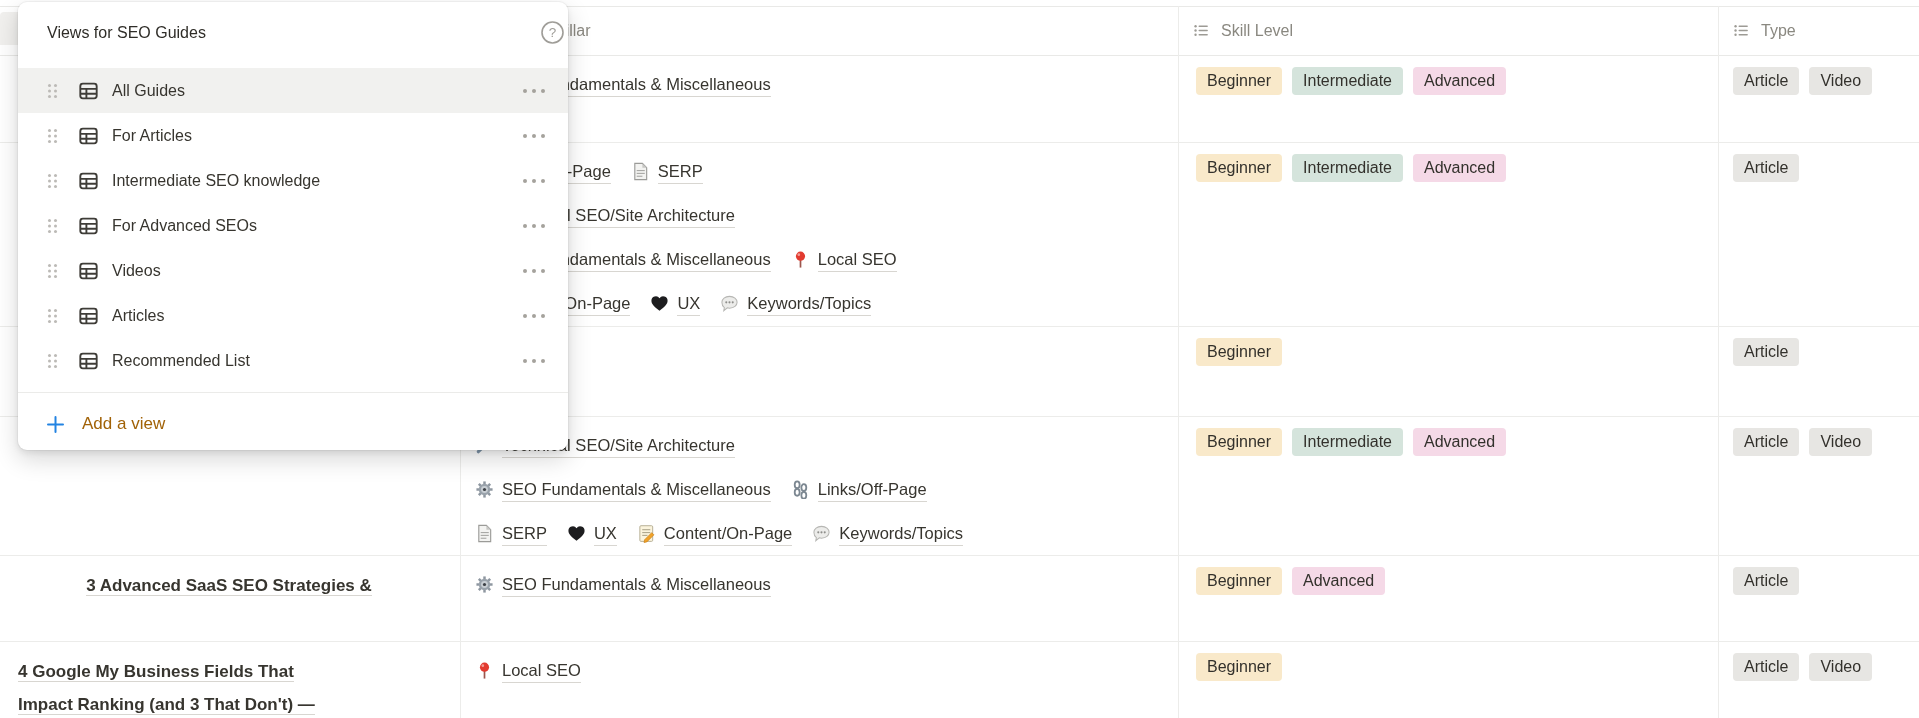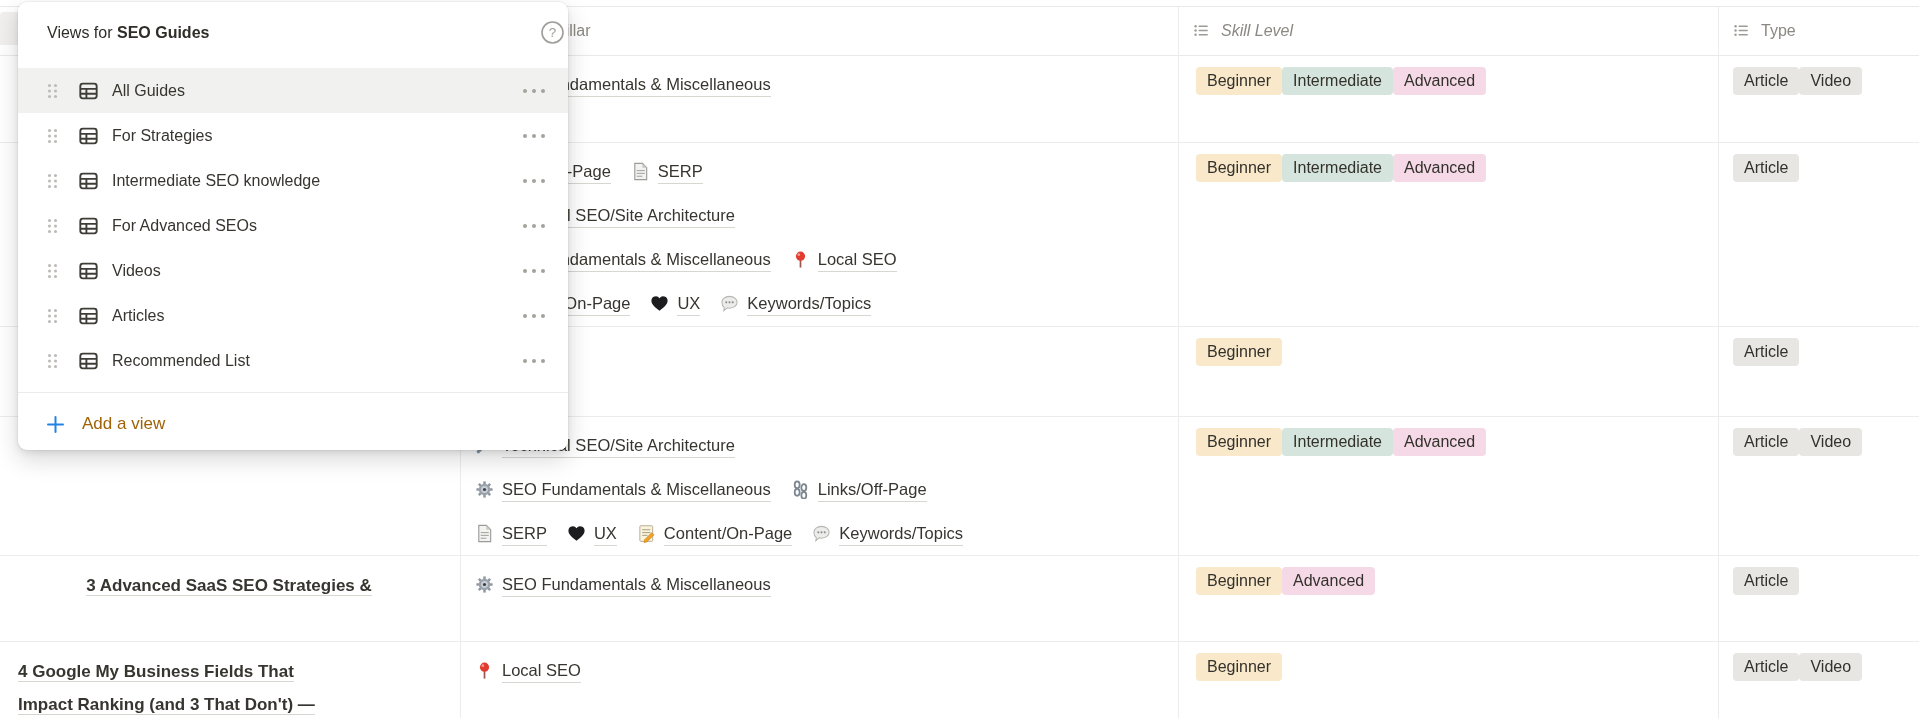--- a/index.html
+++ b/index.html
@@ -20,30 +20,30 @@
   .cell-title{left:0;width:460px;padding:13px 20px 0 18px;}
   .title-line{display:block;font-size:17px;font-weight:600;line-height:33px;color:#37352f;white-space:nowrap;}
   .title-line span{border-bottom:1.5px solid #d8d6d1;}
   .cell-pillar{left:460px;width:718px;padding:13px 16px 0 15px;}
   .p-line{display:flex;align-items:center;gap:20px;height:30px;margin-bottom:14px;white-space:nowrap;}
   .p-link{display:inline-flex;align-items:center;gap:8px;cursor:pointer;}
   .p-link .txt{font-size:16.5px;font-weight:500;color:#37352f;border-bottom:1.5px solid #d8d6d1;line-height:24px;}
   .icon-16{width:19px;height:19px;display:inline-block;flex:0 0 auto;}
   .cell-skill{left:1178px;width:540px;padding:11px 16px 0 18px;}
   .cell-type{left:1718px;width:201px;padding:11px 8px 0 15px;}
-  .chips{display:flex;flex-wrap:nowrap;}
+  .chips{display:flex;gap:10px;flex-wrap:nowrap;}
   .chip{display:inline-flex;align-items:center;height:28px;padding:0 11px;border-radius:4px;
     font-size:16px;color:#33312c;white-space:nowrap;}
   .tab-ghost{position:absolute;left:0;top:12px;width:74px;height:33px;background:#f1f0ee;border-radius:4px 4px 0 0;}
   
   #view-menu{position:absolute;left:18px;top:2px;width:550px;height:448px;background:#fff;border-radius:9px;
     box-shadow:0 0 0 1px rgba(15,15,15,.04),0 3px 6px rgba(15,15,15,.08),0 9px 24px rgba(15,15,15,.16);
     z-index:10;}
   .vm-title{position:absolute;left:29px;top:16px;font-size:16px;line-height:30px;color:#2f2d28;}
-  .vm-title b{font-weight:700;}
+  .vm-title b{font-weight:400;}
   .vm-help{position:absolute;left:522px;top:18px;width:25px;height:25px;cursor:pointer;}
   .vm-items{position:absolute;left:0;top:66px;width:100%;}
   .vm-item{position:relative;height:45px;display:flex;align-items:center;cursor:pointer;}
   .vm-item.active{background:#f1f1ef;}
   .vm-drag{position:absolute;left:28px;top:50%;transform:translateY(-50%);width:13px;height:17px;cursor:grab;}
   .vm-ticon{position:absolute;left:60px;top:50%;transform:translateY(-50%);width:21px;height:21px;}
   .vm-label{position:absolute;left:94px;font-size:16px;color:#37352f;white-space:nowrap;}
   .vm-more{position:absolute;left:498px;top:50%;transform:translateY(-50%);width:36px;height:26px;
     display:flex;align-items:center;justify-content:center;cursor:pointer;border-radius:4px;}
   .vm-divider{position:absolute;left:0;top:390px;width:100%;height:1px;background:#ebebe9;}
@@ -65,21 +65,21 @@
               <circle cx="3" cy="5" r="1.4"></circle>
               <rect x="6.5" y="4.2" width="11" height="1.7" rx=".8"></rect>
               <circle cx="3" cy="10" r="1.4"></circle>
               <rect x="6.5" y="9.2" width="11" height="1.7" rx=".8"></rect>
               <circle cx="3" cy="15" r="1.4"></circle>
               <rect x="6.5" y="14.2" width="11" height="1.7" rx=".8"></rect>
             </g>
           </svg></span>
       <span>Pillar</span>
     </div>
-    <div class="h-cell" style="left:1193px;font-style:italic;">
+    <div class="h-cell" style="left:1193px;">
       <span class="icon-16"><svg viewBox="0 0 20 20" width="17" height="17">
             <g fill="#9d9b95">
               <circle cx="3" cy="5" r="1.4"></circle>
               <rect x="6.5" y="4.2" width="11" height="1.7" rx=".8"></rect>
               <circle cx="3" cy="10" r="1.4"></circle>
               <rect x="6.5" y="9.2" width="11" height="1.7" rx=".8"></rect>
               <circle cx="3" cy="15" r="1.4"></circle>
               <rect x="6.5" y="14.2" width="11" height="1.7" rx=".8"></rect>
             </g>
           </svg></span>
@@ -470,21 +470,21 @@
                 <circle cx="3.5" cy="14" r="1.5"></circle>
                 <circle cx="9.5" cy="14" r="1.5"></circle>
               </g>
             </svg></span>
           <span class="vm-ticon"><svg viewBox="0 0 20 20" width="21" height="21">
               <rect x="2.2" y="3" width="15.6" height="14" rx="2.4" fill="none" stroke="#3f3d38" stroke-width="1.8"></rect>
               <line x1="2.2" y1="8" x2="17.8" y2="8" stroke="#3f3d38" stroke-width="1.8"></line>
               <line x1="2.2" y1="12.6" x2="17.8" y2="12.6" stroke="#3f3d38" stroke-width="1.8"></line>
               <line x1="8" y1="8" x2="8" y2="17" stroke="#3f3d38" stroke-width="1.8"></line>
             </svg></span>
-          <span class="vm-label">For Strategies</span>
+          <span class="vm-label">For Articles</span>
           <span class="vm-more">
             <svg viewBox="0 0 26 8" width="26" height="8">
               <g fill="#a5a29c">
                 <circle cx="4" cy="4" r="2"></circle>
                 <circle cx="13" cy="4" r="2"></circle>
                 <circle cx="22" cy="4" r="2"></circle>
               </g>
             </svg>
           </span>
         </div>

